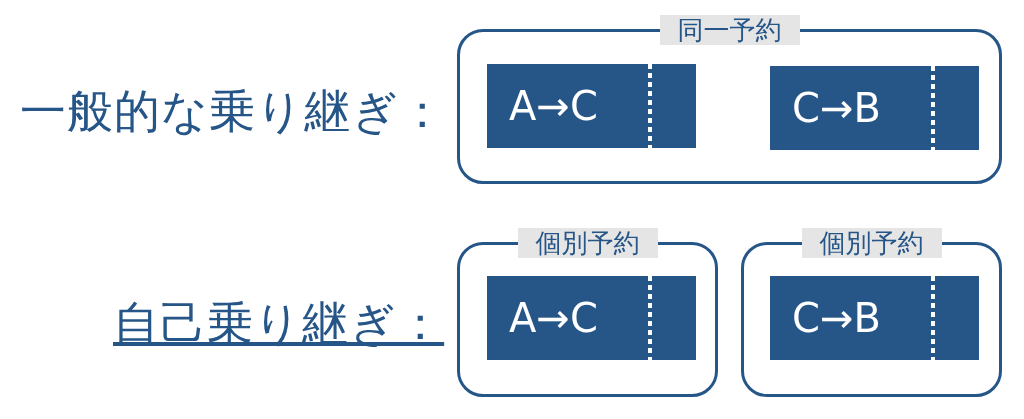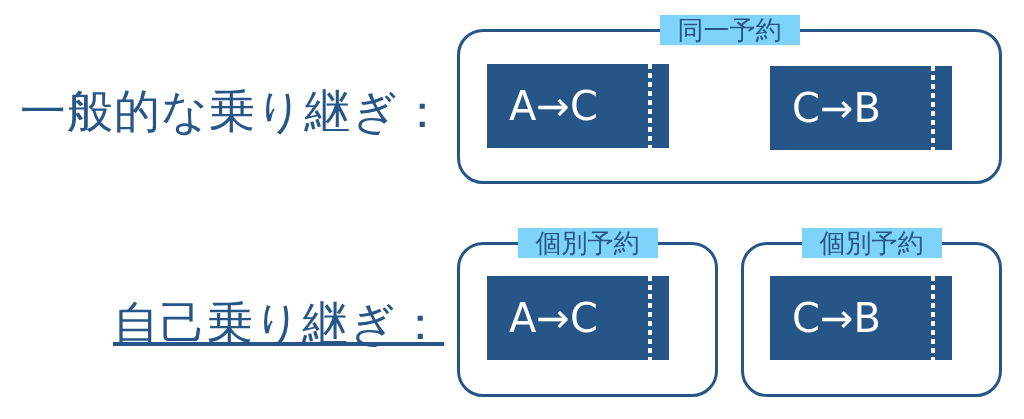--- a/index.html
+++ b/index.html
@@ -1,23 +1,23 @@
 <!DOCTYPE html>
 <html><head>
   <meta charset="utf-8">
   <style>
     html, body { margin: 0; padding: 0; background: #ffffff; }
     body { width: 1024px; height: 419px; position: relative; overflow: hidden;
            font-family: "DejaVu Sans", sans-serif; color: #265587; }
     .row-label { position: absolute; font-size: 46px; line-height: 1; color: #265587; white-space: nowrap; letter-spacing: 1px; text-align: right; }
     .group { position: absolute; border: 3px solid #265587; border-radius: 26px; box-sizing: border-box; }
     .group-title { position: absolute; top: -17px; left: 50%; transform: translateX(-50%);
-                   background: #7dd3fc; padding: 0 18px; font-size: 26px; line-height: 30px;
+                   background: #e5e5e5; padding: 0 18px; font-size: 26px; line-height: 30px;
                    color: #265587; white-space: nowrap; }
-    .ticket { position: absolute; width: 182px; height: 84px; background: #265587; box-sizing: border-box; }
+    .ticket { position: absolute; width: 209px; height: 84px; background: #265587; box-sizing: border-box; }
     .ticket-text { position: absolute; left: 22px; top: 0; height: 84px; line-height: 84px;
                    font-size: 40px; color: #ffffff; white-space: nowrap; }
     .ticket-perf { position: absolute; left: 161px; top: 0; width: 4px; height: 84px;
                    background-image: repeating-linear-gradient(to bottom, #ffffff 0 5px, transparent 5px 9px); }
   </style>
 </head>
 <body>
 
 <div>
   <div class="row-label" style="left:20px; top:88px;">一般的な乗り継ぎ：</div>

